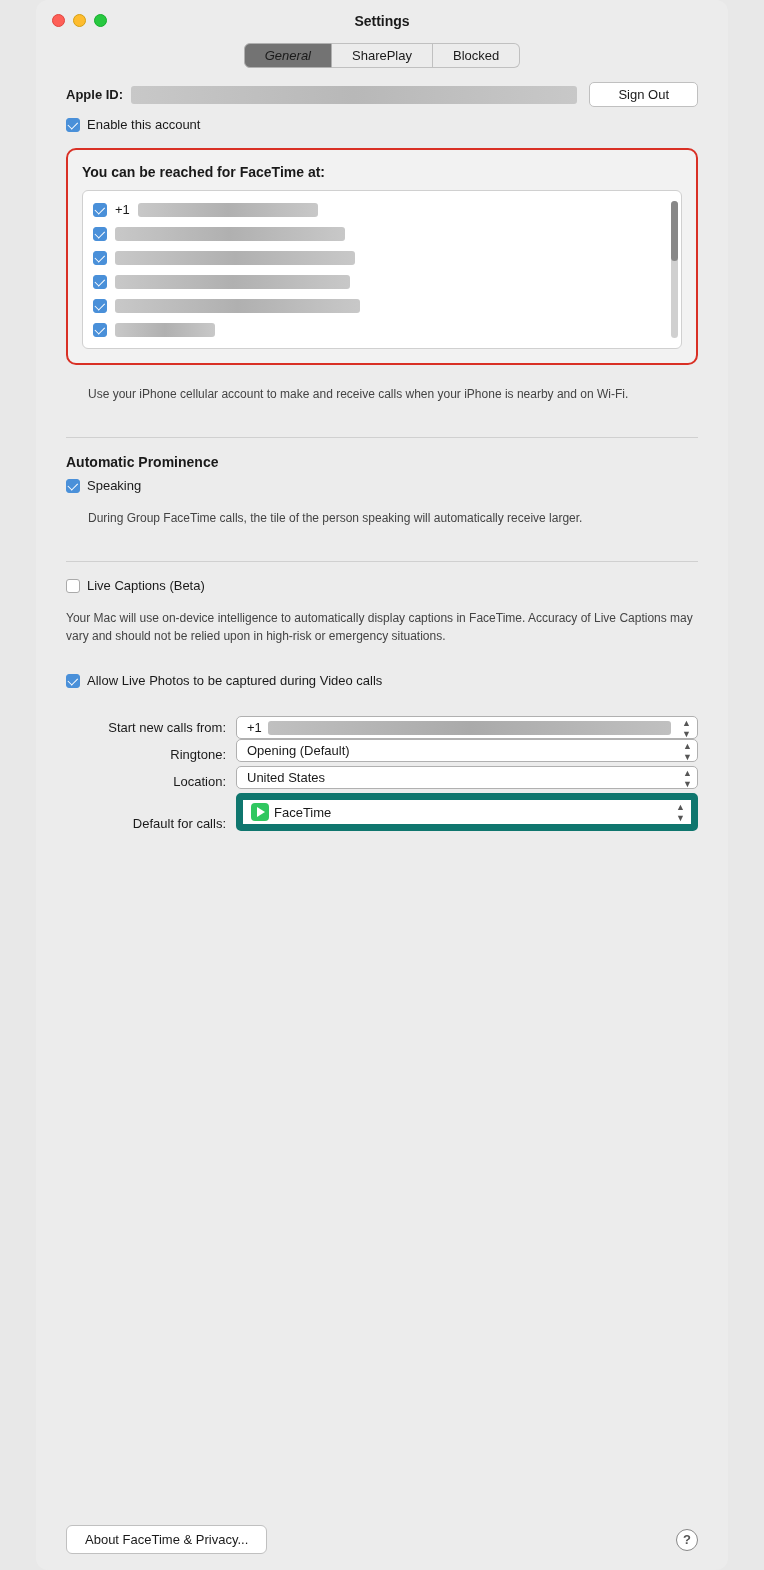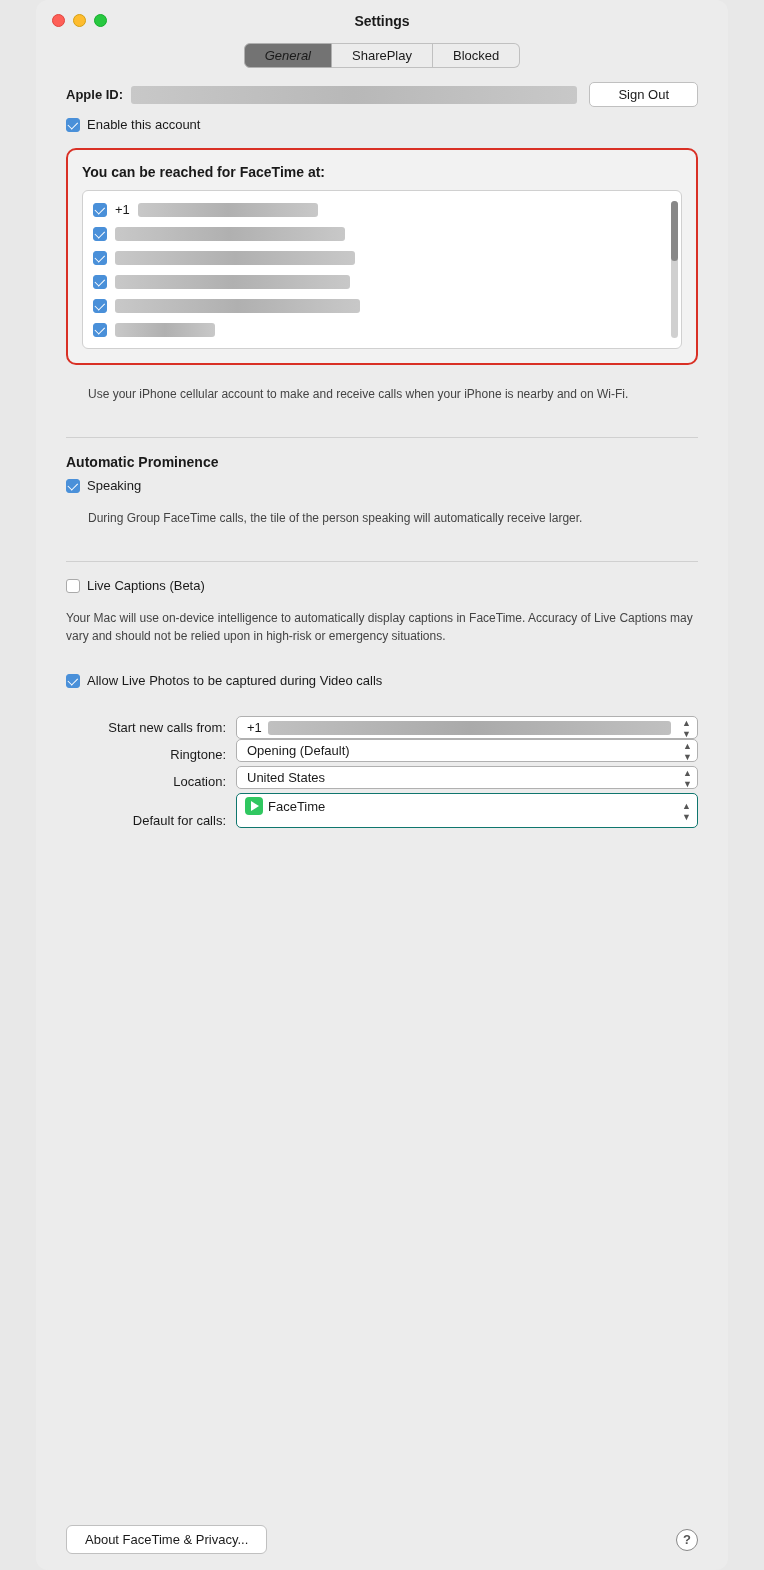--- a/index.html
+++ b/index.html
@@ -547,21 +547,21 @@
         <div class="select-arrows">
           <span>▲</span>
           <span>▼</span>
         </div>
       </div>
     </div>
 
     <div class="form-row">
       <span class="form-row-label">Default for calls:</span>
       <div class="select-container">
-        <div style="display:flex; align-items:center; background:white; border:1px solid #0f766e; border-radius:5px; padding: 3px 26px 12px 8px; position:relative; cursor:pointer;">
+        <div style="display:flex; align-items:center; background:white; border:7px solid #0f766e; border-radius:5px; padding: 3px 26px 3px 8px; position:relative; cursor:pointer;">
           <div class="facetime-icon"></div>
           <span style="font-size:13px; color:#1a1a1a;">FaceTime</span>
           <div class="select-arrows">
             <span>▲</span>
             <span>▼</span>
           </div>
         </div>
       </div>
     </div>
 

